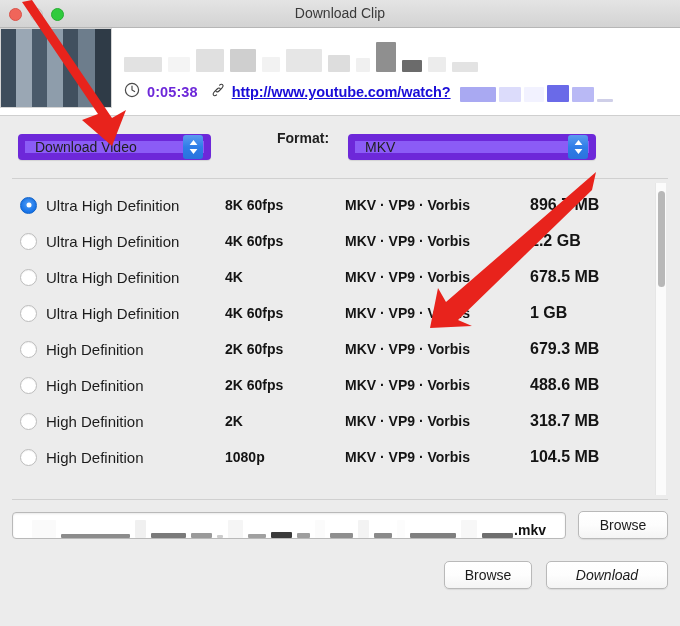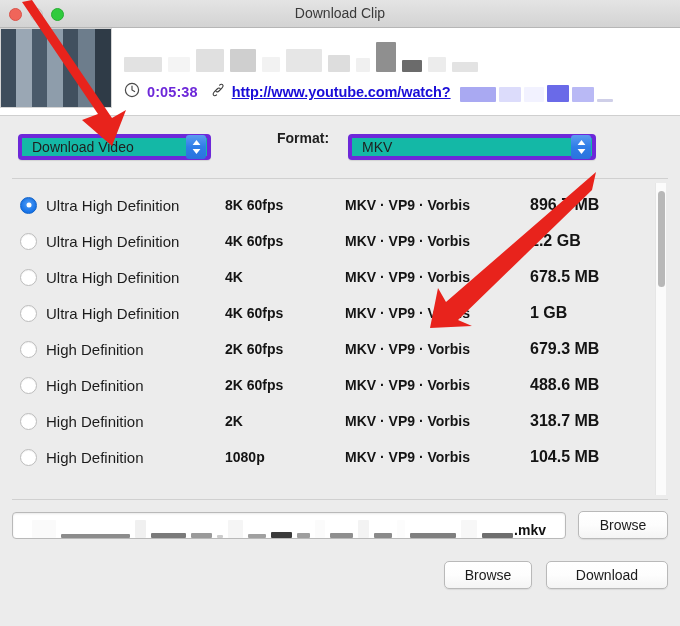--- a/index.html
+++ b/index.html
@@ -135,22 +135,22 @@
   .options-bar {
     height: 62px;
     position: relative;
     background: #ececec;
   }
   .popup {
     position: absolute;
     display: flex;
     align-items: center;
     height: 26px;
-    background: #14b8a6;
-    border: 4px solid #6d28d9;
+    background: #8b5cf6;
+    border: 7px solid #6d28d9;
     border-radius: 4px;
     box-sizing: border-box;
     box-shadow: 0 1px 1px rgba(0,0,0,0.10);
   }
   .popup .value {
     padding-left: 10px;
     font-size: 14px;
     color: #1f1f1f;
     font-weight: 500;
     flex: 1;
@@ -343,21 +343,21 @@
     height: 56px;
     margin: 0 12px;
     display: flex;
     align-items: center;
     justify-content: flex-end;
     gap: 14px;
     padding-bottom: 6px;
     box-sizing: border-box;
   }
   #cancel-button   { min-width: 88px; }
-  #download-button { min-width: 122px; }
+  #download-button { min-width: 122px; font-style: italic; }
 
   
   .arrow { position: absolute; pointer-events: none; }
   #arrow-kind   { left: 8px;   top: 0px;   width: 180px; height: 150px; }
   #arrow-format { left: 400px; top: 160px; width: 200px; height: 170px; }
 </style>
 </head>
 <body>
 
 <div id="window">

